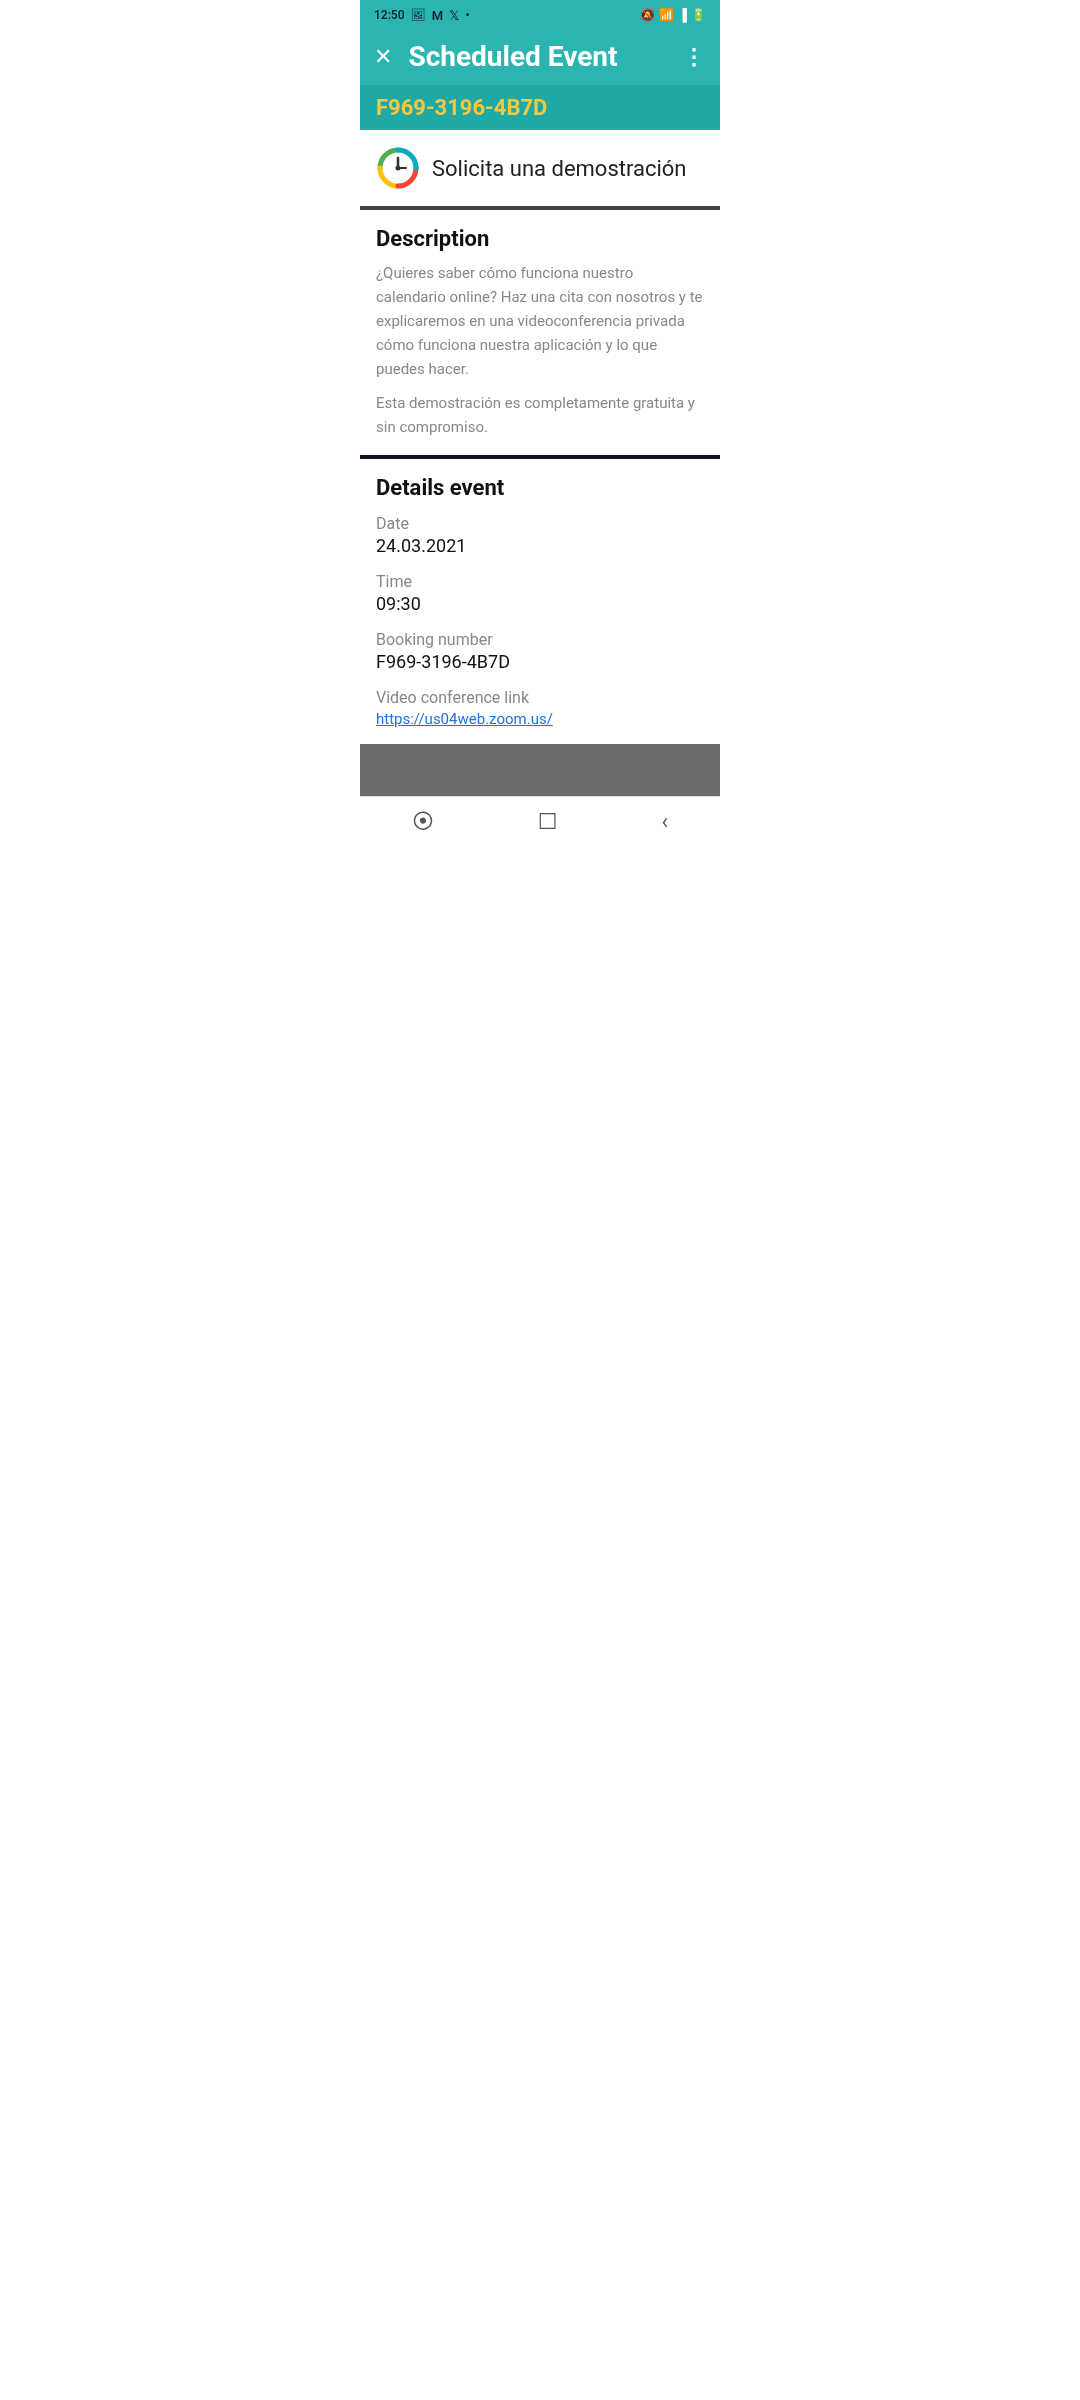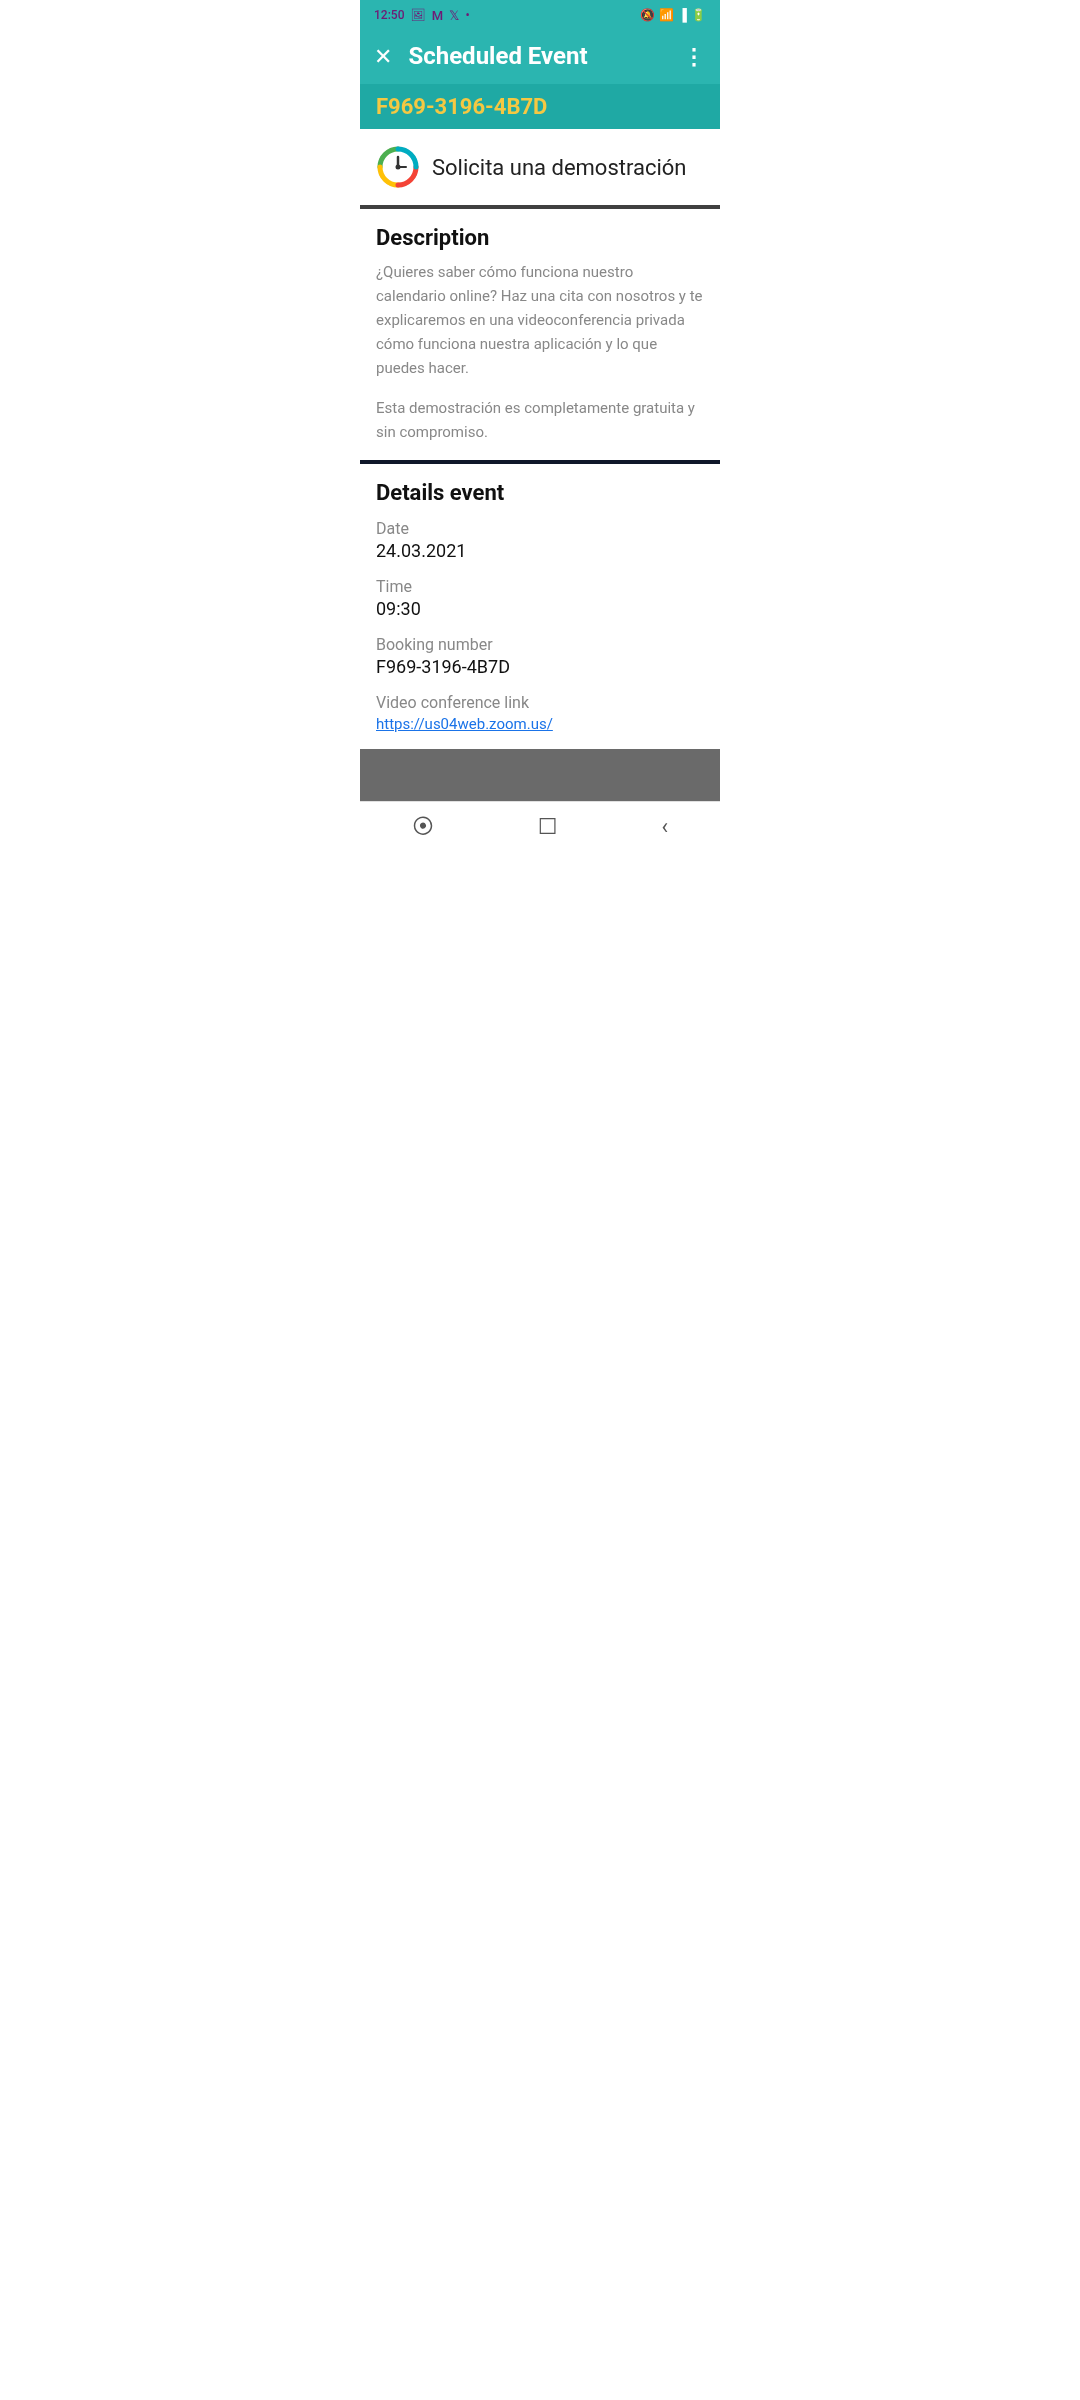--- a/index.html
+++ b/index.html
@@ -23,21 +23,21 @@
       background: #2bb5b0;
       display: flex;
       justify-content: space-between;
       align-items: center;
       padding: 6px 14px 4px;
       height: 28px;
     }
 
     .status-bar-left {
       font-size: 12px;
-      color: #701a75;
+      color: #0f172a;
       font-weight: 500;
       display: flex;
       align-items: center;
       gap: 6px;
     }
 
     .status-bar-right {
       display: flex;
       align-items: center;
       gap: 4px;
@@ -48,21 +48,21 @@
       background: #2bb5b0;
       display: flex;
       align-items: center;
       padding: 12px 14px;
       gap: 16px;
       min-height: 56px;
     }
 
     .toolbar-title {
       color: #fff;
-      font-size: 24px;
+      font-size: 28px;
       font-weight: bold;
       flex: 1;
     }
 
     .toolbar-icon {
       color: #fff;
       font-size: 22px;
       cursor: pointer;
     }
 
@@ -117,21 +117,21 @@
       font-size: 22px;
       font-weight: bold;
       color: #111;
       margin-bottom: 10px;
     }
 
     .section-text {
       font-size: 15px;
       color: #888;
       line-height: 1.6;
-      margin-bottom: 16px;
+      margin-bottom: 10px;
     }
 
     .section-text:last-child {
       margin-bottom: 0;
     }
 
     
     .details-section {
       padding: 16px 16px 0;
     }

